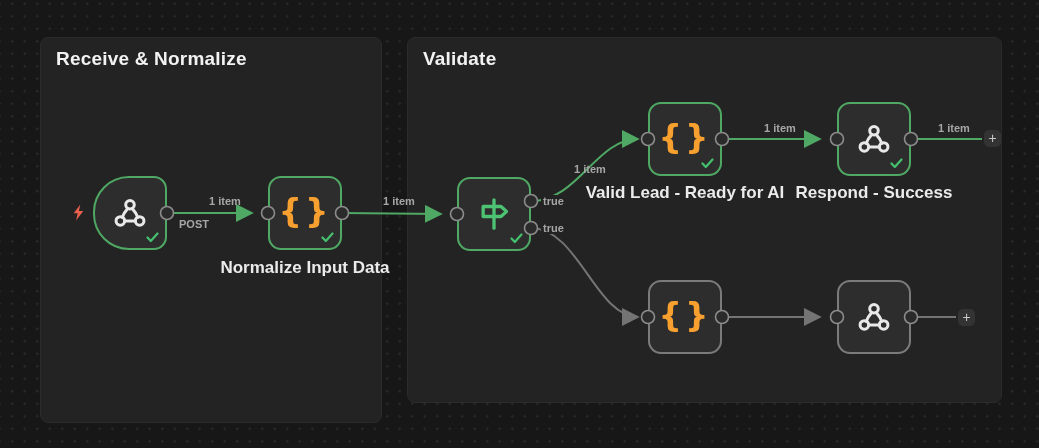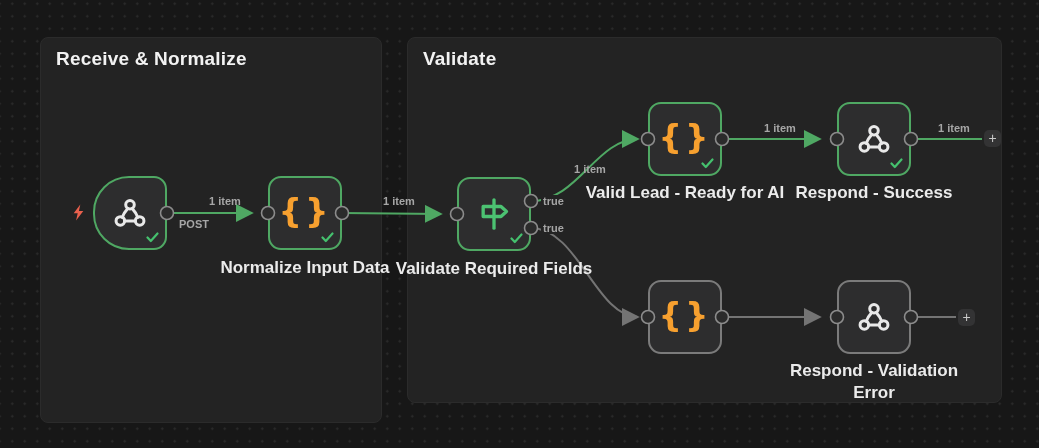--- a/index.html
+++ b/index.html
@@ -164,21 +164,19 @@
   <span class="elabel plate" style="left:177px;top:218px;">POST</span>
   <span class="elabel center" style="left:225px;top:195px;">1 item</span>
   <span class="elabel center" style="left:399px;top:195px;">1 item</span>
   <span class="elabel center" style="left:590px;top:163px;">1 item</span>
   <span class="elabel center" style="left:780px;top:122px;">1 item</span>
   <span class="elabel center" style="left:954px;top:122px;">1 item</span>
   <span class="elabel plate" style="left:541px;top:195px;">true</span>
   <span class="elabel plate" style="left:541px;top:222px;">true</span>
 
   <div class="nlabel" style="left:305px;top:257px;width:180px;">Normalize Input Data</div>
-  <div class="nlabel" style="left:494px;top:258px;width:200px;">Validate Required Fields</div>
   <div class="nlabel" style="left:685px;top:182px;width:200px;">Valid Lead - Ready for AI</div>
   <div class="nlabel" style="left:874px;top:182px;width:180px;">Respond - Success</div>
-  <div class="nlabel" style="left:874px;top:360px;width:170px;">Respond - Validation Error</div>
 
   <div class="add-btn" style="left:984px;top:130px;">+</div>
   <div class="add-btn" style="left:958px;top:309px;">+</div>
 
 </div>
 
 </body></html>

